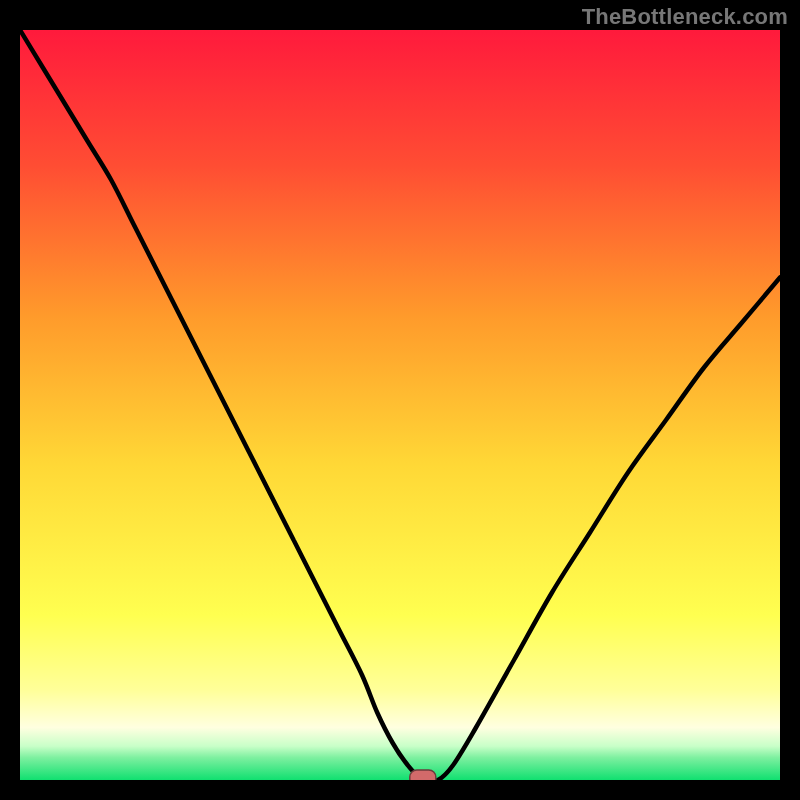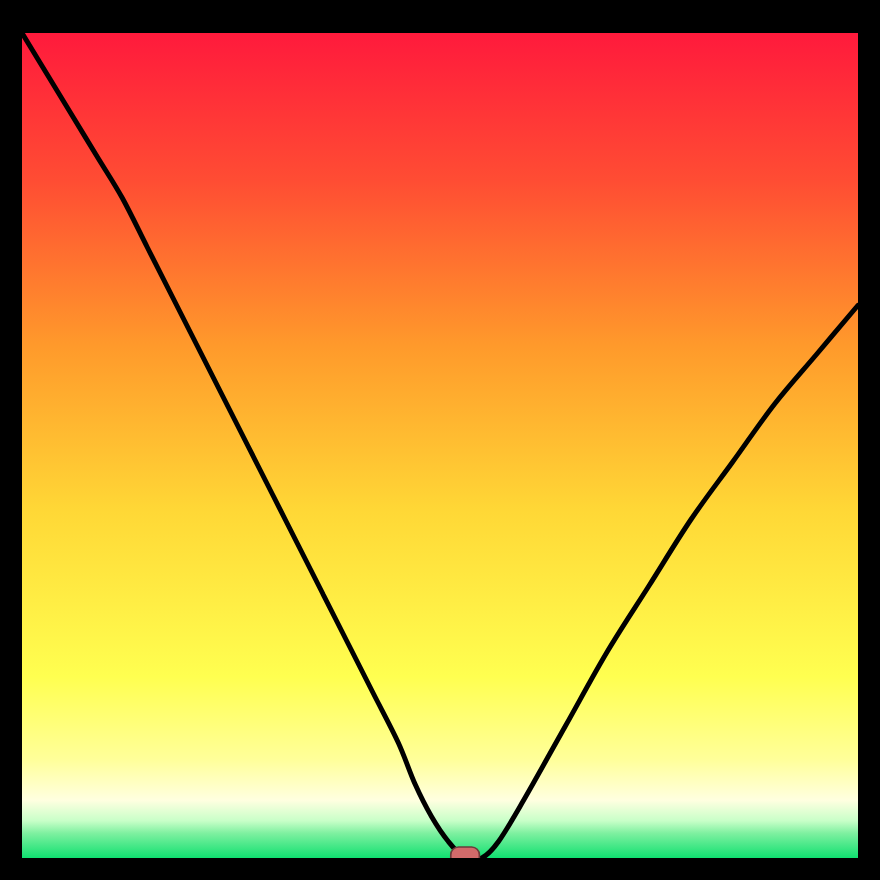--- a/index.html
+++ b/index.html
@@ -40,20 +40,21 @@
     display: block;
     width: 100%;
     height: 100%;
   }
 </style>
 </head>
 <body>
 
 <div class="frame">
 
+  <div class="watermark">TheBottleneck.com</div>
 
   <div class="plot">
     <svg viewBox="0 0 760 750" preserveAspectRatio="none">
       <defs>
         <linearGradient id="heat" x1="0" y1="0" x2="0" y2="1">
           <stop offset="0%" stop-color="#ff1a3c"></stop>
           <stop offset="18%" stop-color="#ff4d33"></stop>
           <stop offset="38%" stop-color="#ff9a2b"></stop>
           <stop offset="58%" stop-color="#ffd836"></stop>
           <stop offset="78%" stop-color="#ffff50"></stop>

